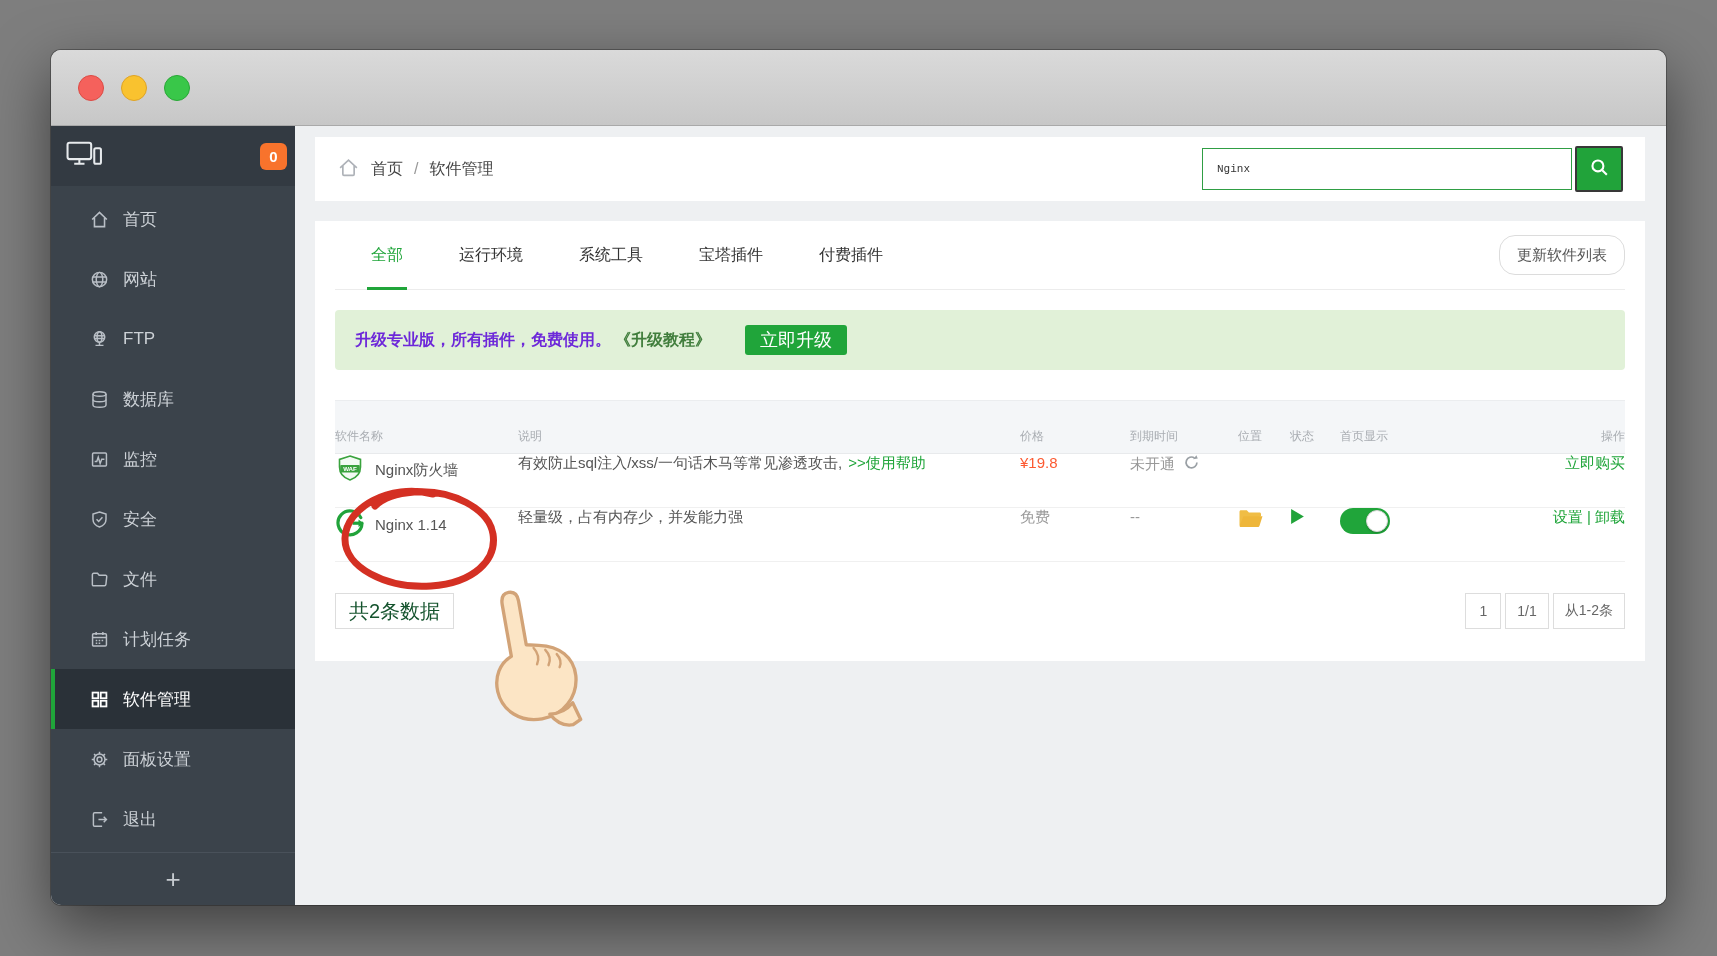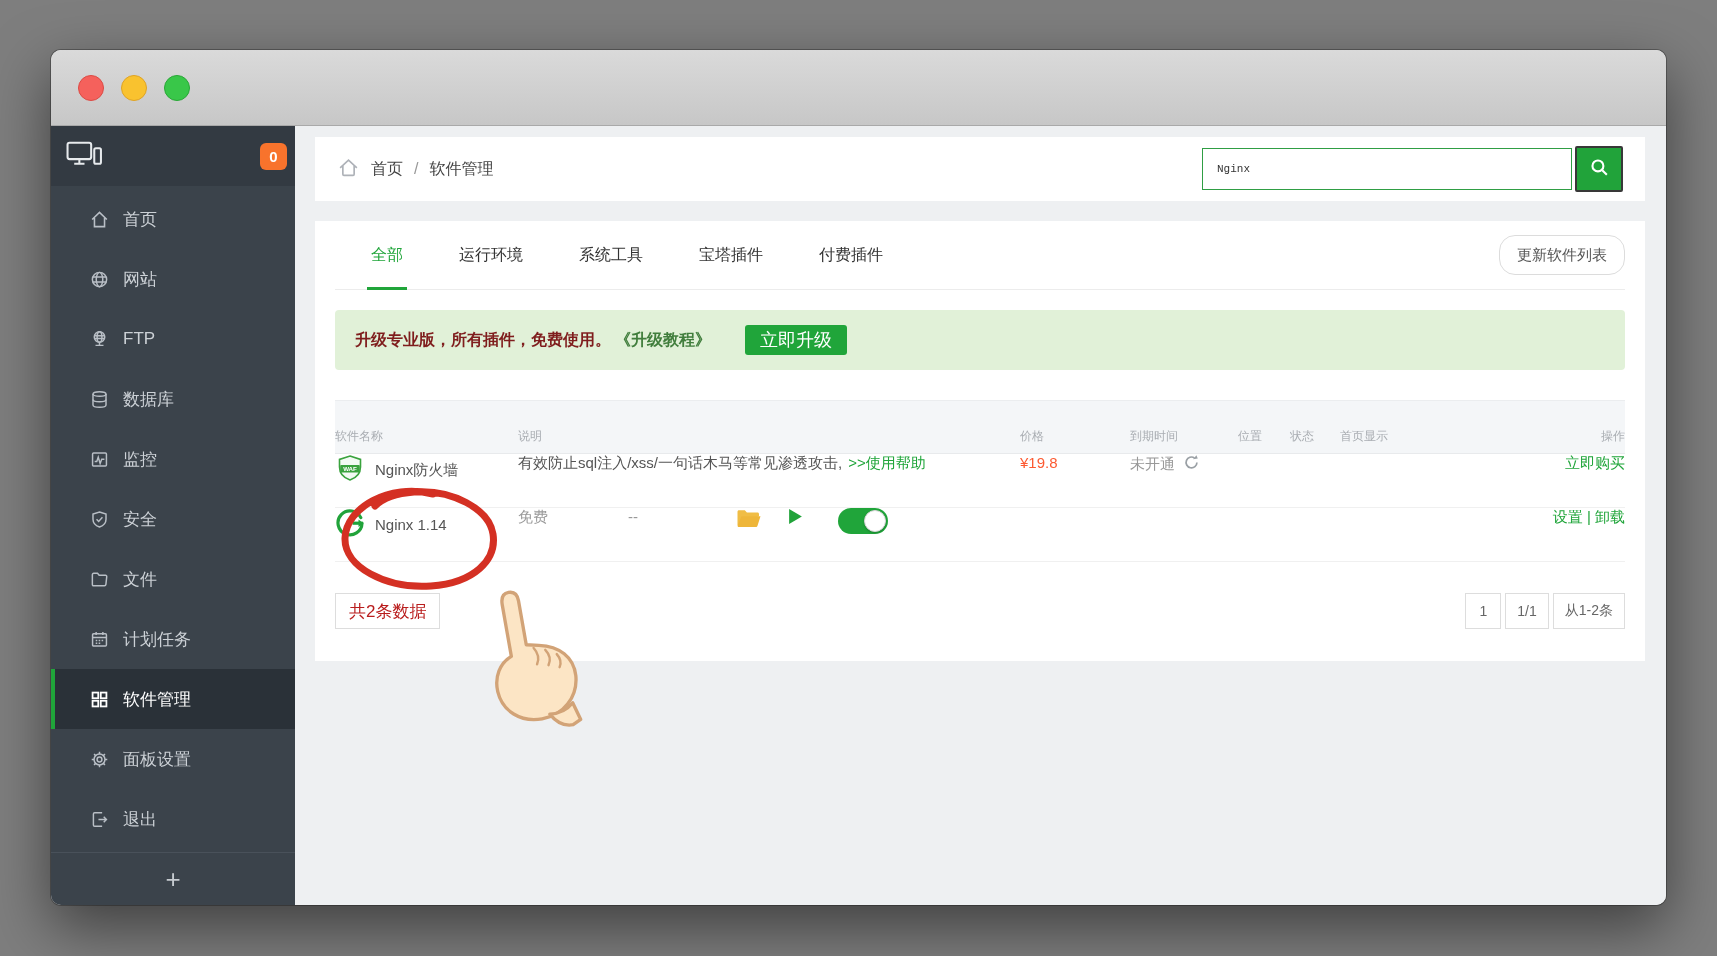--- a/index.html
+++ b/index.html
@@ -51,21 +51,21 @@
   .card{background:#fff;margin-top:20px;height:440px;flex:0 0 auto;padding:0 20px;box-sizing:border-box}
   .tabs-row{height:68px;display:flex;align-items:center;justify-content:space-between;border-bottom:1px solid #ececec}
   .tabs{display:flex;margin-left:8px}
   .tab{padding:0 28px;height:68px;line-height:68px;font-size:16px;color:#333;position:relative;cursor:pointer}
   .tab.active{color:#20a53a;font-weight:normal}
   .tab.active::after{content:"";position:absolute;left:24px;right:24px;bottom:-1px;height:3px;background:#20a53a}
   .update-btn{border:1px solid #dcdcdc;background:#fff;border-radius:16px;height:40px;padding:0 17px;
     font-size:15px;color:#555;cursor:pointer;font-family:inherit}
   .banner{margin-top:20px;height:60px;background:#e1f1d8;border-radius:4px;display:flex;
     align-items:center;padding:0 20px}
-  .banner-text{color:#7f1d1d;font-weight:bold;font-size:16px}
+  .banner-text{color:#6d28d9;font-weight:bold;font-size:16px}
   .banner-link{color:#417e3d;font-weight:bold;font-size:16px;cursor:pointer;margin-left:4px}
   .banner-btn{margin-left:34px;background:#20a53a;border:none;color:#fff;height:30px;padding:0 15px;
     border-radius:3px;font-size:18px;cursor:pointer;font-family:inherit}
   
   .table{margin-top:30px}
   .thead{display:flex;align-items:flex-end;background:#f4f6f8;border-top:1px solid #ebedef;
     border-bottom:1px solid #e8eaec;height:54px;box-sizing:border-box;padding-bottom:8px;
     color:#a9adb2;font-size:12px}
   .trow{display:flex;align-items:flex-start;height:53px;border-bottom:1px solid #f0f0f0;font-size:15px;color:#555}
   .c-name{width:183px;flex:0 0 auto;display:flex;align-items:center;gap:10px}
@@ -78,21 +78,21 @@
   .c-act{flex:1;text-align:right;white-space:nowrap}
   .green-link{color:#20a53a;cursor:pointer}
   .price-hot{color:#fc5a32}
   .muted{color:#999}
   .toggle{width:50px;height:26px;border-radius:13px;background:#20a53a;position:relative;cursor:pointer}
   .knob{position:absolute;top:2px;right:2px;width:22px;height:22px;border-radius:50%;background:#fff;
     border:1px solid #d6d6d6;box-sizing:border-box;box-shadow:0 1px 2px rgba(0,0,0,.2)}
   
   .footer-row{margin-top:31px;display:flex;justify-content:space-between;align-items:center}
   .total-box{border:1px solid #ddd;background:#fff;height:36px;box-sizing:border-box;padding:0 13px;
-    display:flex;align-items:center;font-size:17px;color:#b91c1c}
+    display:flex;align-items:center;font-size:20px;color:#14532d}
   .pager{display:flex;gap:4px}
   .pg{border:1px solid #ddd;background:#fff;height:36px;min-width:36px;box-sizing:border-box;
     padding:0 11px;display:flex;align-items:center;justify-content:center;font-size:14px;color:#666}
   .pg.clickable{cursor:pointer}
   
   .annotation{position:absolute;pointer-events:none;z-index:60}
 </style>
 </head>
 <body>
 
@@ -320,20 +320,23 @@
             <div class="c-name">
               <span>
                 <svg width="30" height="30" viewBox="0 0 30 30" fill="none">
                     <path d="M25.8 9.6 A12 12 0 1 0 27 15.2" stroke="#21a33a" stroke-width="3.2" stroke-linecap="round"></path>
                     <path d="M17.5 15.2 h7" stroke="#21a33a" stroke-width="3.2"></path>
                     <path d="M23.5 11.4 l5 3.8 -5 3.8 z" fill="#21a33a"></path>
                   </svg>
               </span>
               <span>Nginx 1.14</span>
             </div>
+            <div class="c-desc">
+                <span>轻量级，占有内存少，并发能力强</span>
+              </div>
             <div class="c-price"><span class="muted">免费</span></div>
             <div class="c-exp">
                 <span class="muted">--</span>
               </div>
             <div class="c-loc">
               <span>
                 <svg width="26" height="21" viewBox="0 0 26 21">
                     <path d="M1.5 17.5 V3.8 c0-.9.6-1.5 1.5-1.5 h5.8 l2.1 2.3 h10.6 c.9 0 1.5.6 1.5 1.5 v2.2" fill="#f0bd45"></path>
                     <path d="M5.5 8.3 h19 l-3 9.4 c-.2.8-.9 1.3-1.7 1.3 H3 c-.9 0-1.5-.7-1.3-1.6 z" fill="#eeb63a"></path>
                   </svg>

